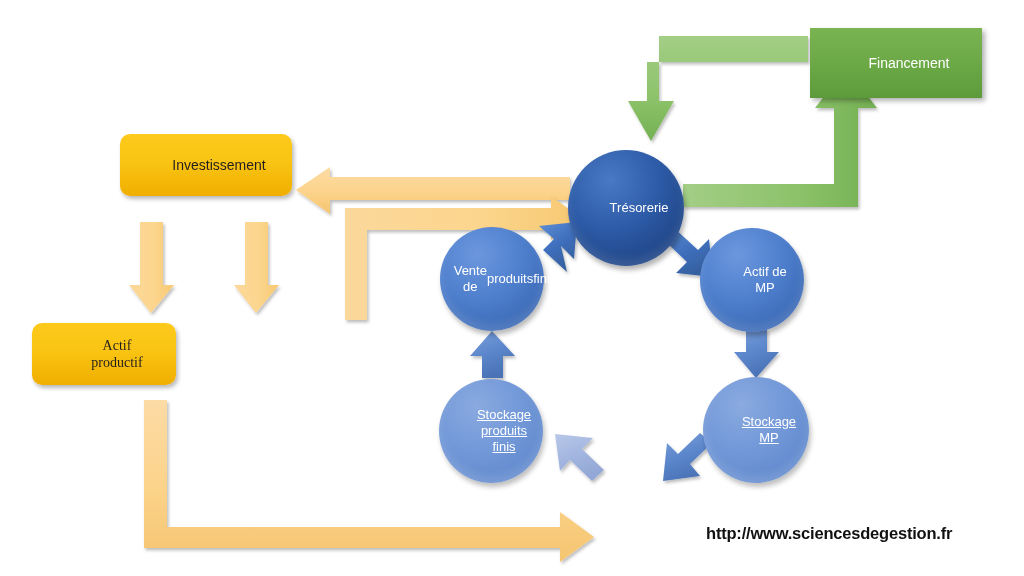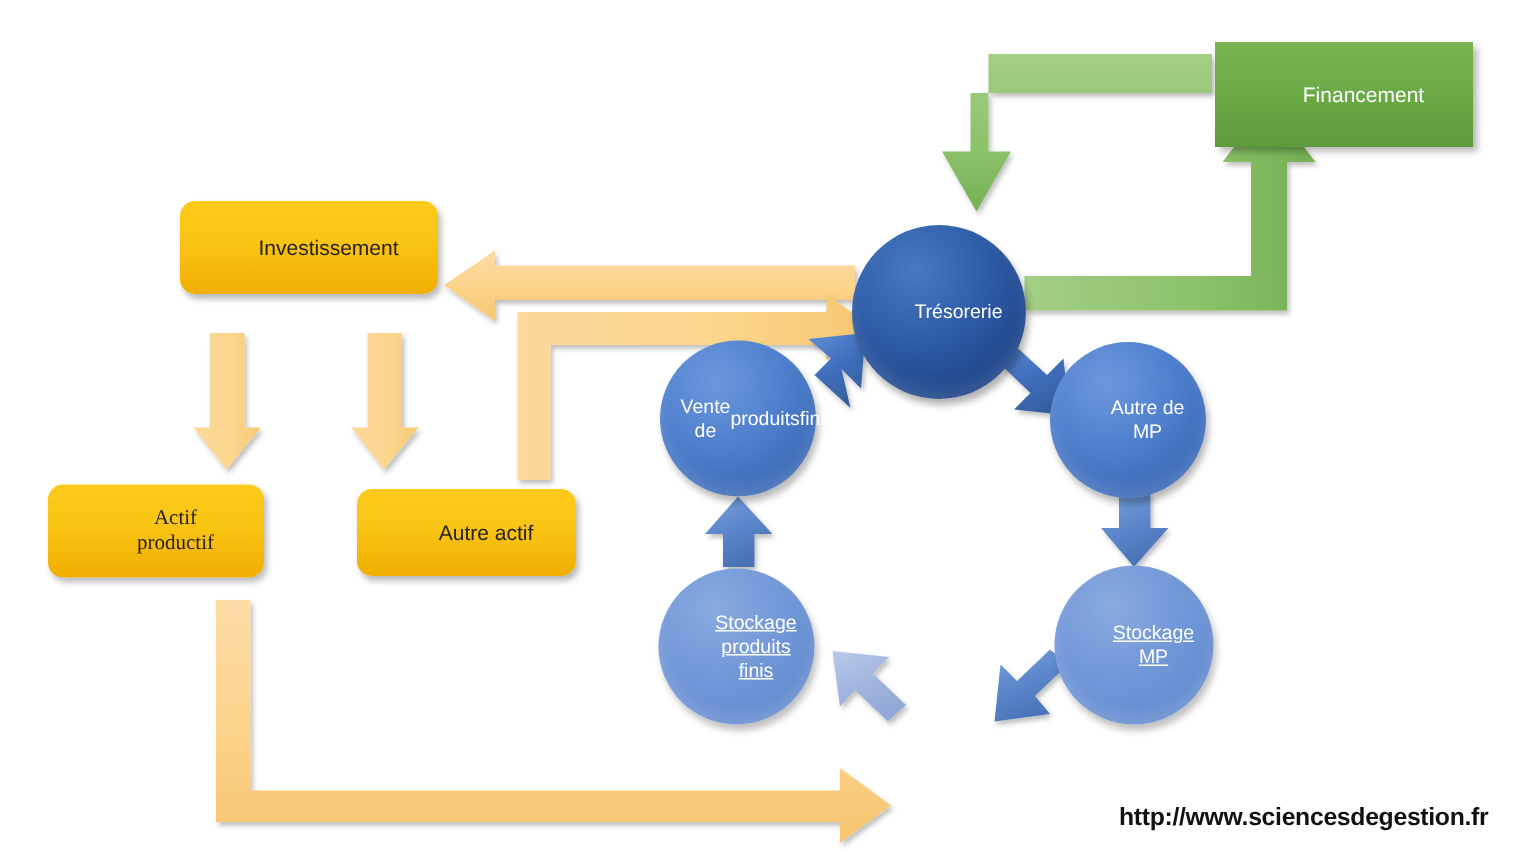--- a/index.html
+++ b/index.html
@@ -149,34 +149,31 @@
 
   <div class="node ybox" style="left:120px;top:134px;width:172px;height:62px;">
     <span class="lbl">Investissement</span>
   </div>
 
   <div class="node ybox" style="left:32px;top:323px;width:144px;height:62px;flex-direction:column;font-family:Liberation Serif, serif;">
     <span>Actif</span>
     <span>productif</span>
   </div>
 
-  <div class="node ybox" style="left:238px;top:326px;width:146px;height:58px;">
-    <span class="lbl">Autre actif</span>
-  </div>
 
   <div class="node gbox" style="left:810px;top:28px;width:172px;height:70px;">
     <span class="lbl">Financement</span>
   </div>
 
   <div class="node circle c-dark" style="left:568px;top:150px;width:116px;height:116px;">
     <span class="lbl">Trésorerie</span>
   </div>
 
   <div class="node circle c-mid" style="left:700px;top:228px;width:104px;height:104px;flex-direction:column;">
-    <span>Autre de</span>
+    <span>Actif de</span>
     <span>MP</span>
   </div>
 
   <div class="node circle c-mid2" style="left:703px;top:377px;width:106px;height:106px;flex-direction:column;">
     <span>Stockage</span>
     <span>MP</span>
   </div>
 
 
   <div class="node circle c-mid2" style="left:439px;top:379px;width:104px;height:104px;flex-direction:column;">
@@ -184,15 +181,15 @@
     <span>produits</span>
     <span>finis</span>
   </div>
 
   <div class="node circle c-mid" style="left:440px;top:227px;width:104px;height:104px;">
     <span>Vente de</span>
     <span>produits</span>
     <span>finis</span>
   </div>
 
-  <div class="url" style="left:746px;top:524px;margin-top:12px;">http://www.sciencesdegestion.fr</div>
+  <div class="url" style="left:706px;top:524px;">http://www.sciencesdegestion.fr</div>
 
 </div>
 
 </body></html>

